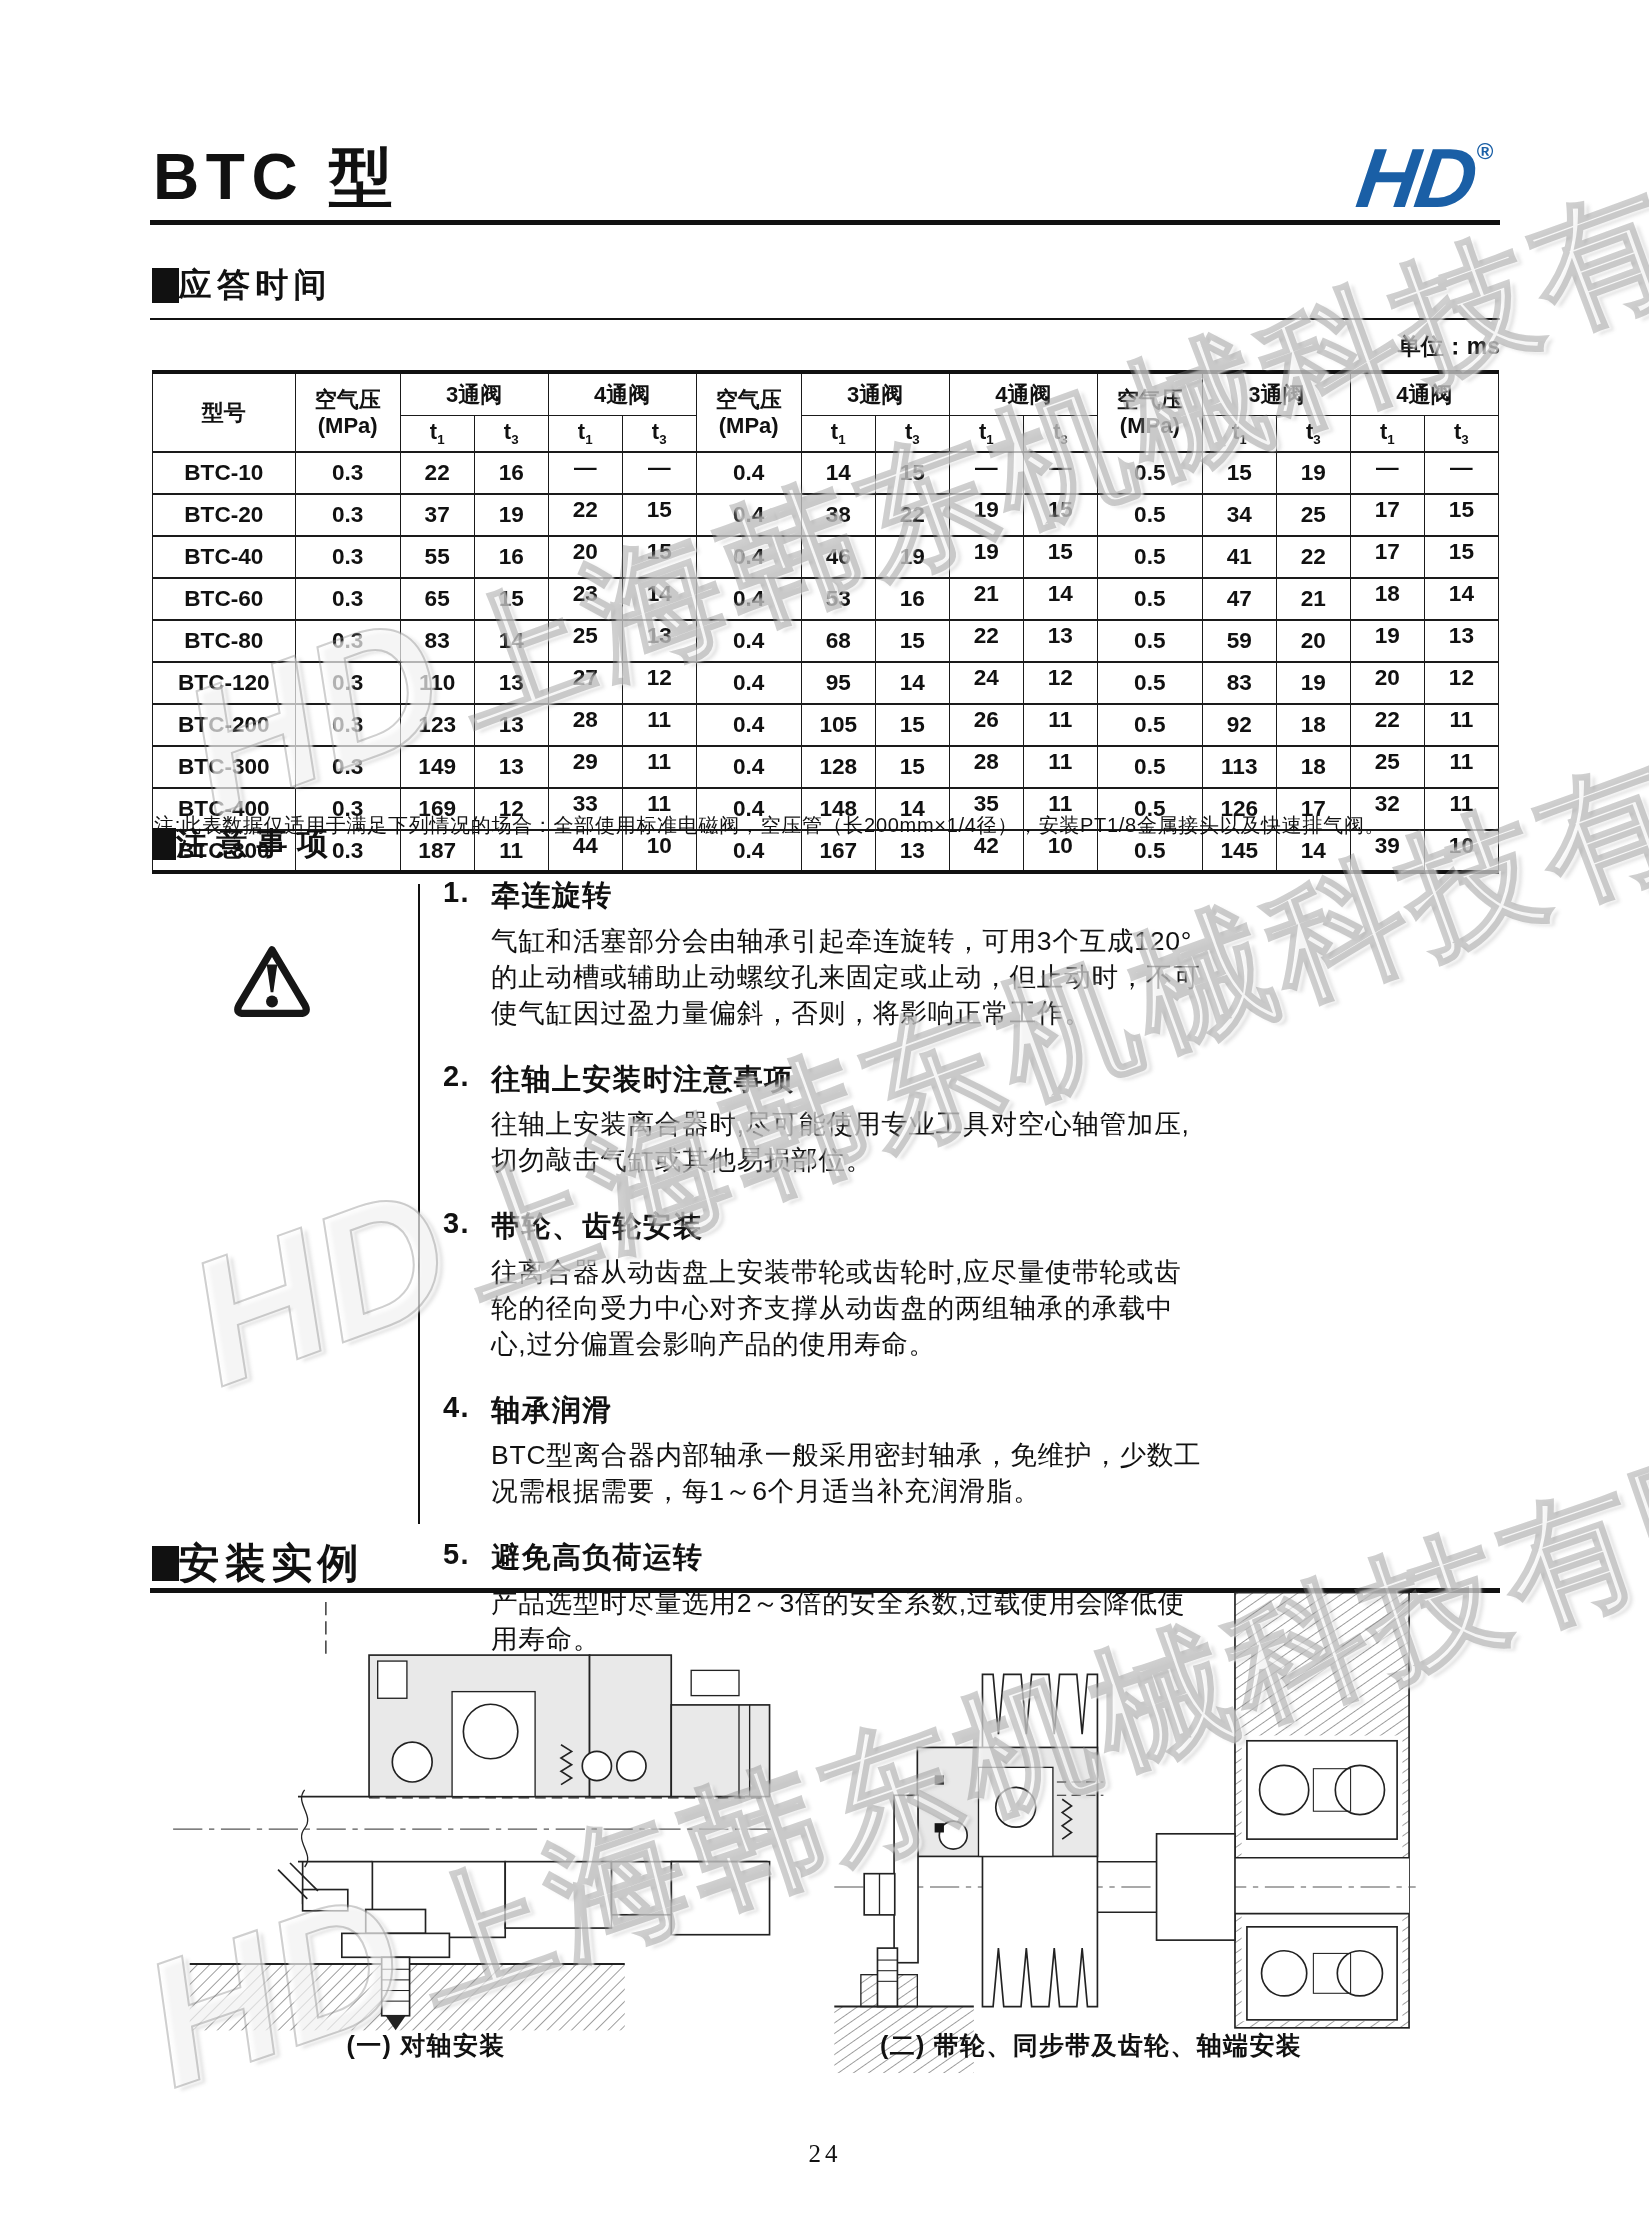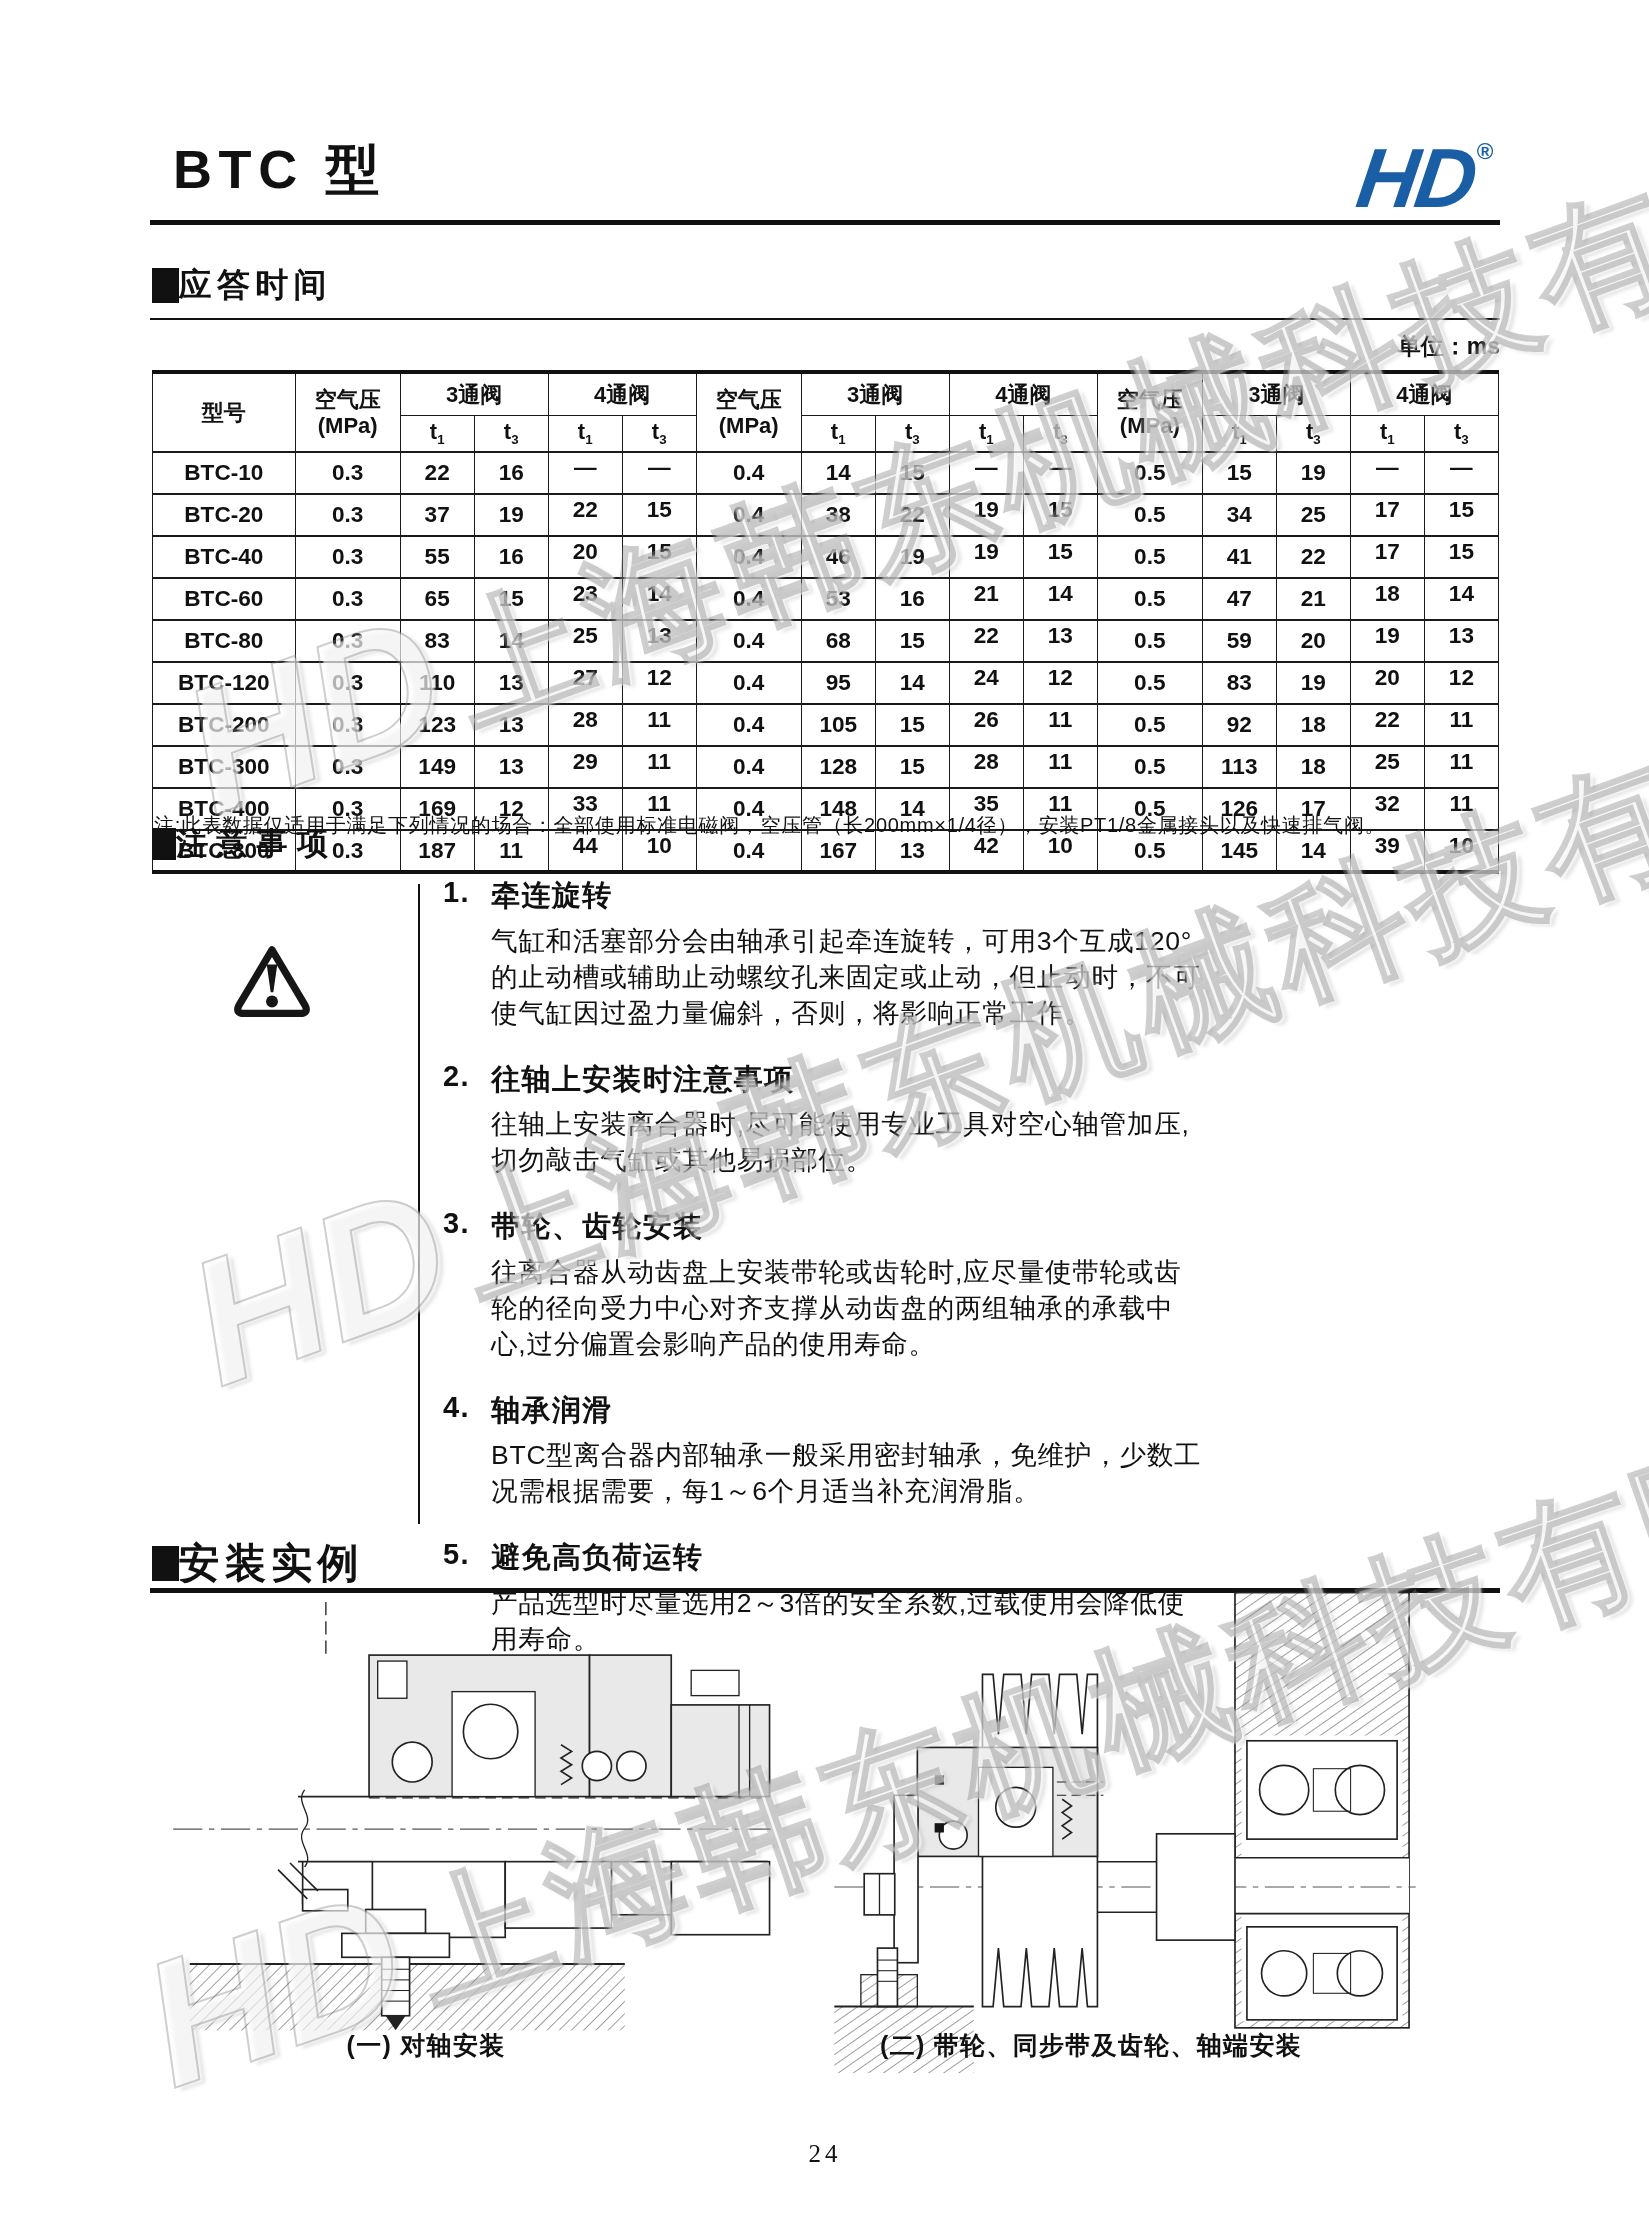--- a/index.html
+++ b/index.html
@@ -12,21 +12,21 @@
       -webkit-text-stroke:2px rgba(128,128,128,.38);
       text-shadow:2.7px 2.7px 2px rgba(255,255,255,.65),4.7px 4.7px 4px rgba(105,105,105,.20);
       letter-spacing:8px;}
   .wm .zh{font-size:136px;}
   .wm .hd{font-size:178px;font-style:italic;font-weight:900;letter-spacing:0;margin-right:17.3px;}
   .wm1{left:193px;top:655px;transform:rotate(-20deg);}
   .wm2{left:199px;top:1227px;transform:rotate(-20deg);}
   .wm3{left:153px;top:1928px;transform:rotate(-19deg);}
 
   
-  .title{position:absolute;left:153px;top:134px;font-size:54px;font-weight:800;letter-spacing:6.6px;margin-left:20px;}
+  .title{position:absolute;left:153px;top:134px;font-size:64px;font-weight:800;letter-spacing:6.6px;}
   .title-rule{position:absolute;left:150px;top:220px;width:1350px;height:4.7px;background:#111;}
   .logo{position:absolute;left:1358px;top:130px;color:#1a5fa6;}
   .logo .hd{display:inline-block;font-size:84px;font-weight:900;font-style:italic;transform:skewX(-8deg);letter-spacing:-2.7px;}
   .logo .reg{font-size:22.6px;position:relative;top:-48px;left:2.7px;font-weight:bold;}
 
   
   .sec-head{position:absolute;display:flex;align-items:center;gap:0;}
   .sq{background:#111;flex:0 0 auto;}
   .sec1{left:152px;top:263px;}  .sec1 .sq{width:26.6px;height:35px;}
   .sec1 .sec-label{font-size:33px;font-weight:bold;letter-spacing:5.3px;}

